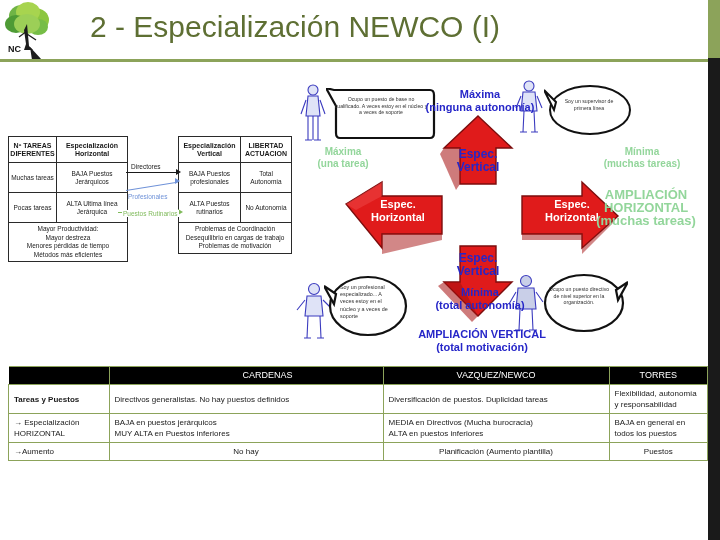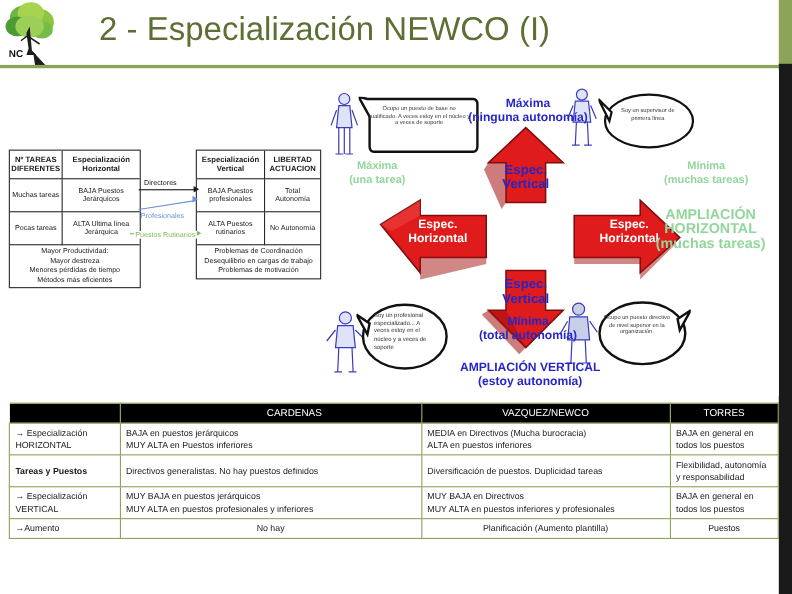--- a/index.html
+++ b/index.html
@@ -315,54 +315,46 @@
     <div class="lbl-blue" style="left:112px;top:212px;width:156px;font-size:11px;line-height:13px;white-space:pre-line;">Mínima
 (total autonomía)</div>
     <div class="lbl-green" style="left:16px;top:72px;width:74px;font-size:10px;line-height:12px;white-space:pre-line;">Máxima
 (una tarea)</div>
     <div class="lbl-green" style="left:304px;top:72px;width:96px;font-size:10px;line-height:12px;white-space:pre-line;">Mínima
 (muchas tareas)</div>
     <div class="lbl-green" style="left:300px;top:114px;width:112px;font-size:13px;line-height:13px;white-space:pre-line;">AMPLIACIÓN
 HORIZONTAL
 (muchas tareas)</div>
     <div class="lbl-blue" style="left:92px;top:254px;width:200px;font-size:11px;line-height:13px;white-space:pre-line;">AMPLIACIÓN VERTICAL
-(estoy autonomía)</div>
+(total motivación)</div>
   </div>
 </div>
 
 <table id="bottom-table">
   <thead>
     <tr>
       <th class="blank" style="width:90px;"></th>
       <th style="width:220px;padding-left:48px;">CARDENAS</th>
       <th style="width:215px;">VAZQUEZ/NEWCO</th>
       <th>TORRES</th>
     </tr>
   </thead>
   <tbody>
     <tr>
-      <td class="nowrapline">→ Especialización HORIZONTAL</td>
-      <td class="nowrapline">BAJA en puestos jerárquicos
-MUY ALTA en Puestos inferiores</td>
-      <td class="nowrapline">MEDIA en Directivos (Mucha burocracia)
-ALTA en puestos inferiores</td>
-      <td class="nowrapline">BAJA en general en todos los puestos</td>
-    </tr>
-    <tr>
       <td class="rowhead nowrapline">Tareas y Puestos</td>
       <td>Directivos generalistas. No hay puestos definidos</td>
       <td>Diversificación de puestos. Duplicidad tareas</td>
       <td>Flexibilidad, autonomía y responsabilidad</td>
     </tr>
     <tr>
-      <td class="nowrapline">→ Especialización VERTICAL</td>
-      <td class="nowrapline">MUY BAJA en puestos jerárquicos
-MUY ALTA en puestos profesionales y inferiores</td>
-      <td class="nowrapline">MUY BAJA en Directivos
-MUY ALTA en puestos inferiores y profesionales</td>
+      <td class="nowrapline">→ Especialización HORIZONTAL</td>
+      <td class="nowrapline">BAJA en puestos jerárquicos
+MUY ALTA en Puestos inferiores</td>
+      <td class="nowrapline">MEDIA en Directivos (Mucha burocracia)
+ALTA en puestos inferiores</td>
       <td class="nowrapline">BAJA en general en todos los puestos</td>
     </tr>
     <tr>
       <td class="nowrapline">→Aumento</td>
       <td class="ctr">No hay</td>
       <td class="ctr">Planificación (Aumento plantilla)</td>
       <td class="ctr">Puestos</td>
     </tr>
   </tbody>
 </table>

